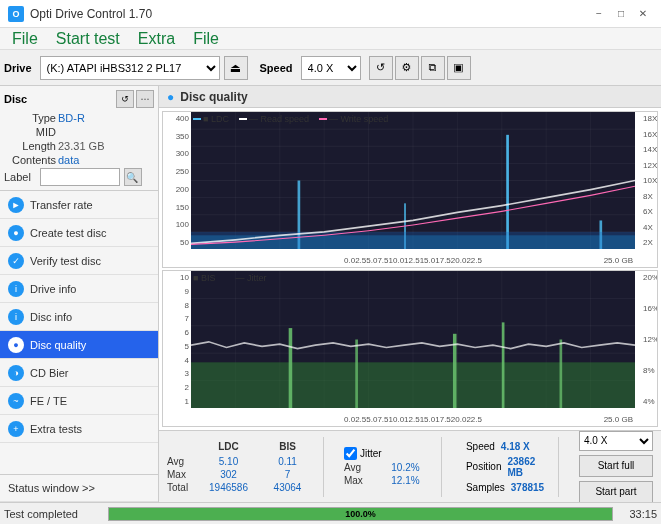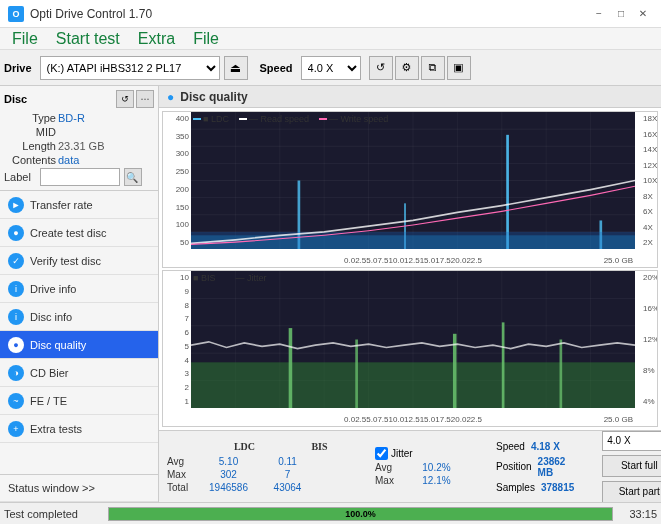--- a/index.html
+++ b/index.html
@@ -77,21 +77,21 @@
     .chart-xaxis { position: absolute; bottom: 2px; left: 28px; right: 22px; display: flex; justify-content: center; font-size: 8px; color: #555; }
     
     .chart-area { position: absolute; left: 28px; right: 22px; top: 0; bottom: 18px; background: #1a1a2e; overflow: hidden; }
     
     svg.chart-svg { position: absolute; left: 0; top: 0; width: 100%; height: 100%; }
 
     
     #stats-bar { background: #f0f0f0; border-top: 1px solid #ccc; display: flex; align-items: center; padding: 0 8px; height: 72px; gap: 0; }
     
     .stats-section { display: flex; flex-direction: column; gap: 2px; }
-    .stats-header { display: flex; gap: 20px; margin-bottom: 2px; font-family: Liberation Serif, serif; }
+    .stats-header { display: flex; gap: 4px; margin-bottom: 2px; }
     .stats-col-header { font-size: 10px; font-weight: bold; color: #333; text-align: center; min-width: 55px; }
     .stats-row { display: flex; gap: 4px; align-items: center; }
     .stats-row-label { font-size: 10px; color: #333; min-width: 30px; }
     .stats-val { font-size: 10px; color: #1565C0; text-align: center; min-width: 55px; }
     
     .jitter-section { display: flex; flex-direction: column; gap: 2px; margin-left: 12px; }
     .jitter-checkbox { display: flex; align-items: center; gap: 3px; font-size: 10px; }
     
     .speed-section { display: flex; flex-direction: column; gap: 4px; margin-left: 16px; }
     .speed-row { display: flex; align-items: center; gap: 6px; font-size: 10px; }

